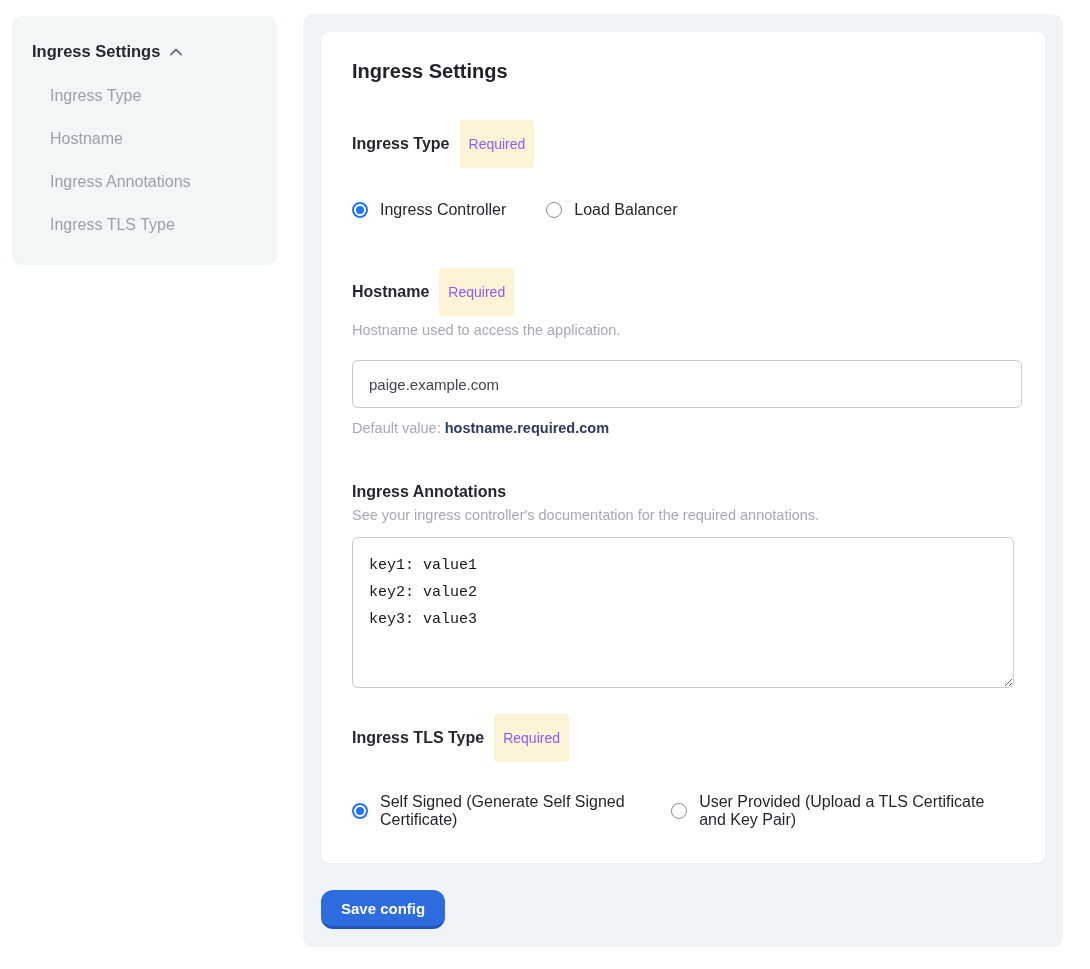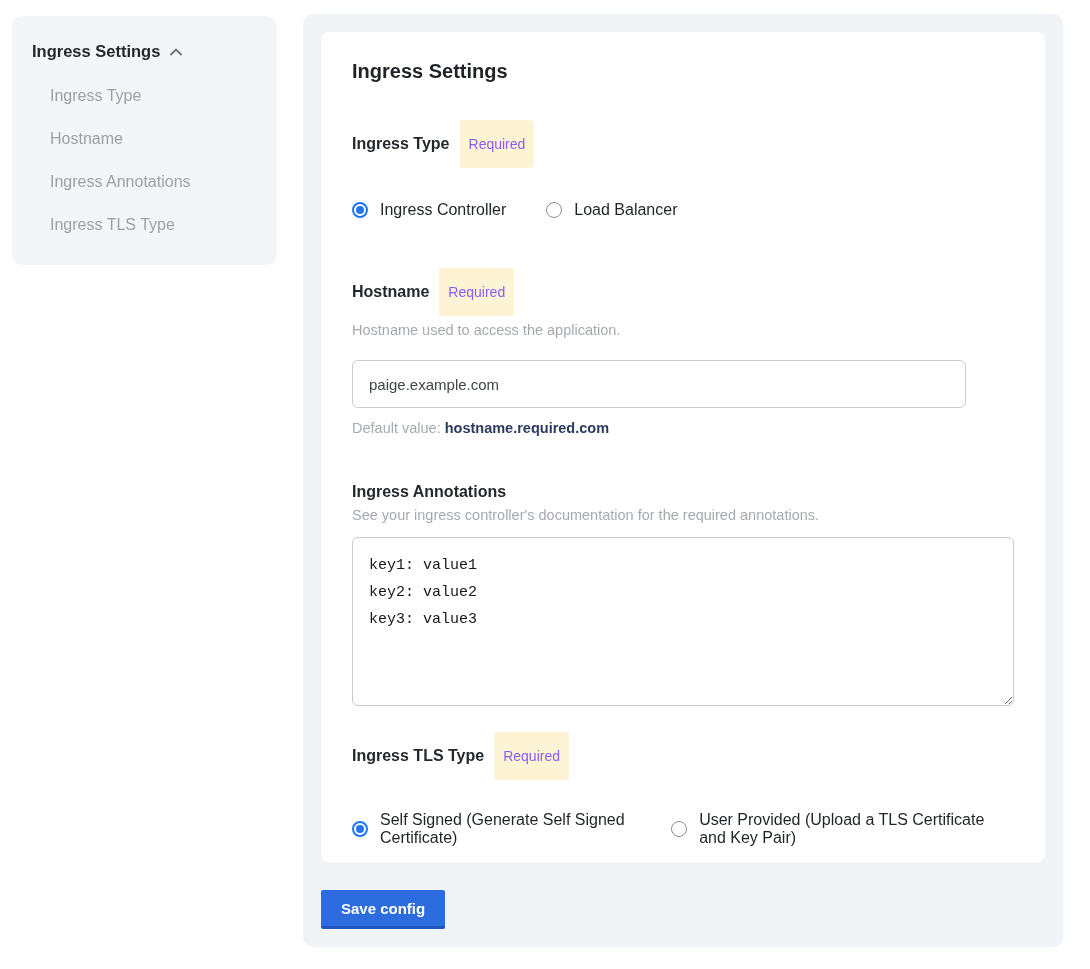--- a/index.html
+++ b/index.html
@@ -70,51 +70,51 @@
   .radio.selected::after {
     content: ""; position: absolute;
     left: 50%; top: 50%; transform: translate(-50%,-50%);
     width: 8px; height: 8px; border-radius: 50%;
     background: #2175f3;
   }
 
   .sec-hostname { margin-top: 49px; }
   .text-input {
     margin-top: 22px;
-    width: 614px; height: 48px;
+    width: 670px; height: 48px;
     border: 1px solid #c8ccd0; border-radius: 6px;
     padding: 0 16px;
     font-size: 15px; color: #3f454b;
     font-family: "Liberation Sans", sans-serif;
     outline: none; background: #fff;
   }
   .default-line { margin-top: 12px; font-size: 14.5px; color: #a4aab0; }
   .default-line b { color: #2b3a5e; font-weight: 700; }
 
   .sec-annotations { margin-top: 47px; }
   .annotations-area {
     margin-top: 14px;
-    width: 662px; height: 169px;
+    width: 662px; height: 151px;
     border: 1px solid #c8ccd0; border-radius: 6px;
     padding: 14px 16px;
     font-family: "Liberation Mono", "DejaVu Sans Mono", monospace;
     font-size: 15px; line-height: 27px; color: #16181c;
     resize: both; outline: none;
   }
 
   .sec-tls { margin-top: 22px; }
   .tls-options { margin-top: 31px; display: flex; flex-direction: row; gap: 26px; }
 
   .save-btn {
     margin-top: 27px; margin-left: 0;
     display: inline-block;
     background: #2d6cdf;
     border: none;
     border-bottom: 3px solid #2254bd;
-    border-radius: 2px;
+    border-radius: 12px;
     color: #ffffff;
     font-size: 15px; font-weight: 700;
     font-family: "Liberation Sans", sans-serif;
     padding: 10px 20px 9px 20px;
     cursor: pointer;
   }
 </style>
 </head>
 <body>
 

